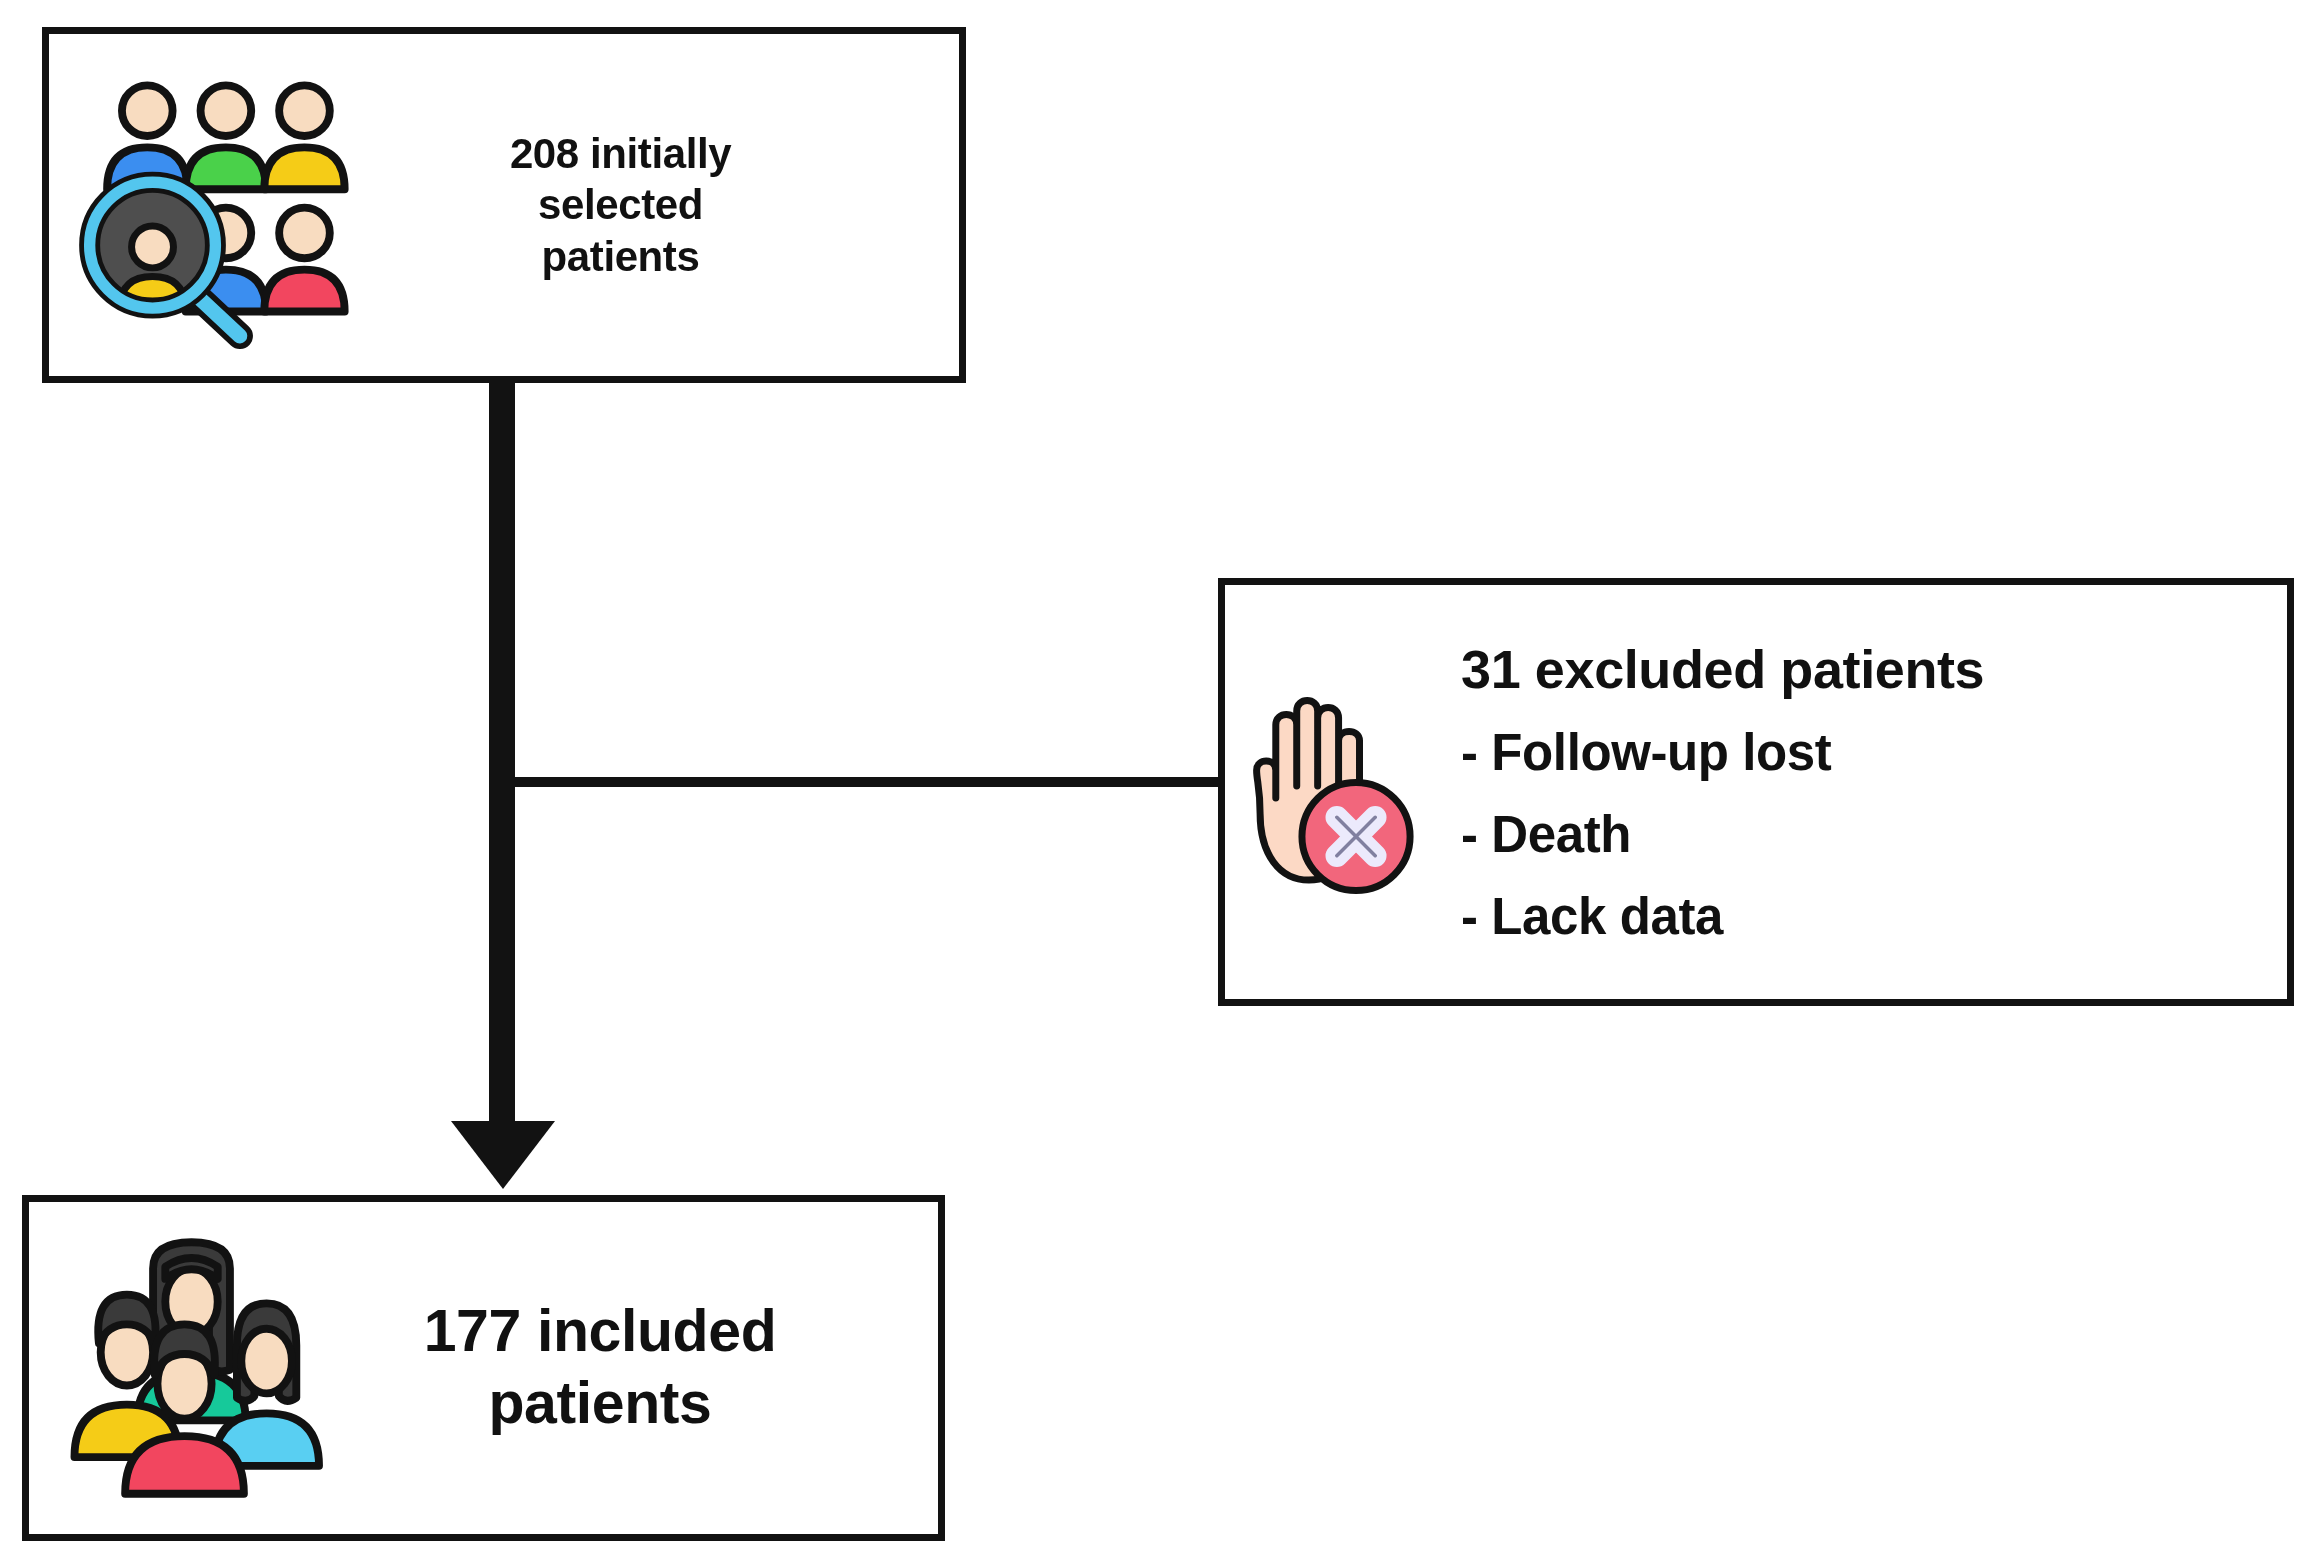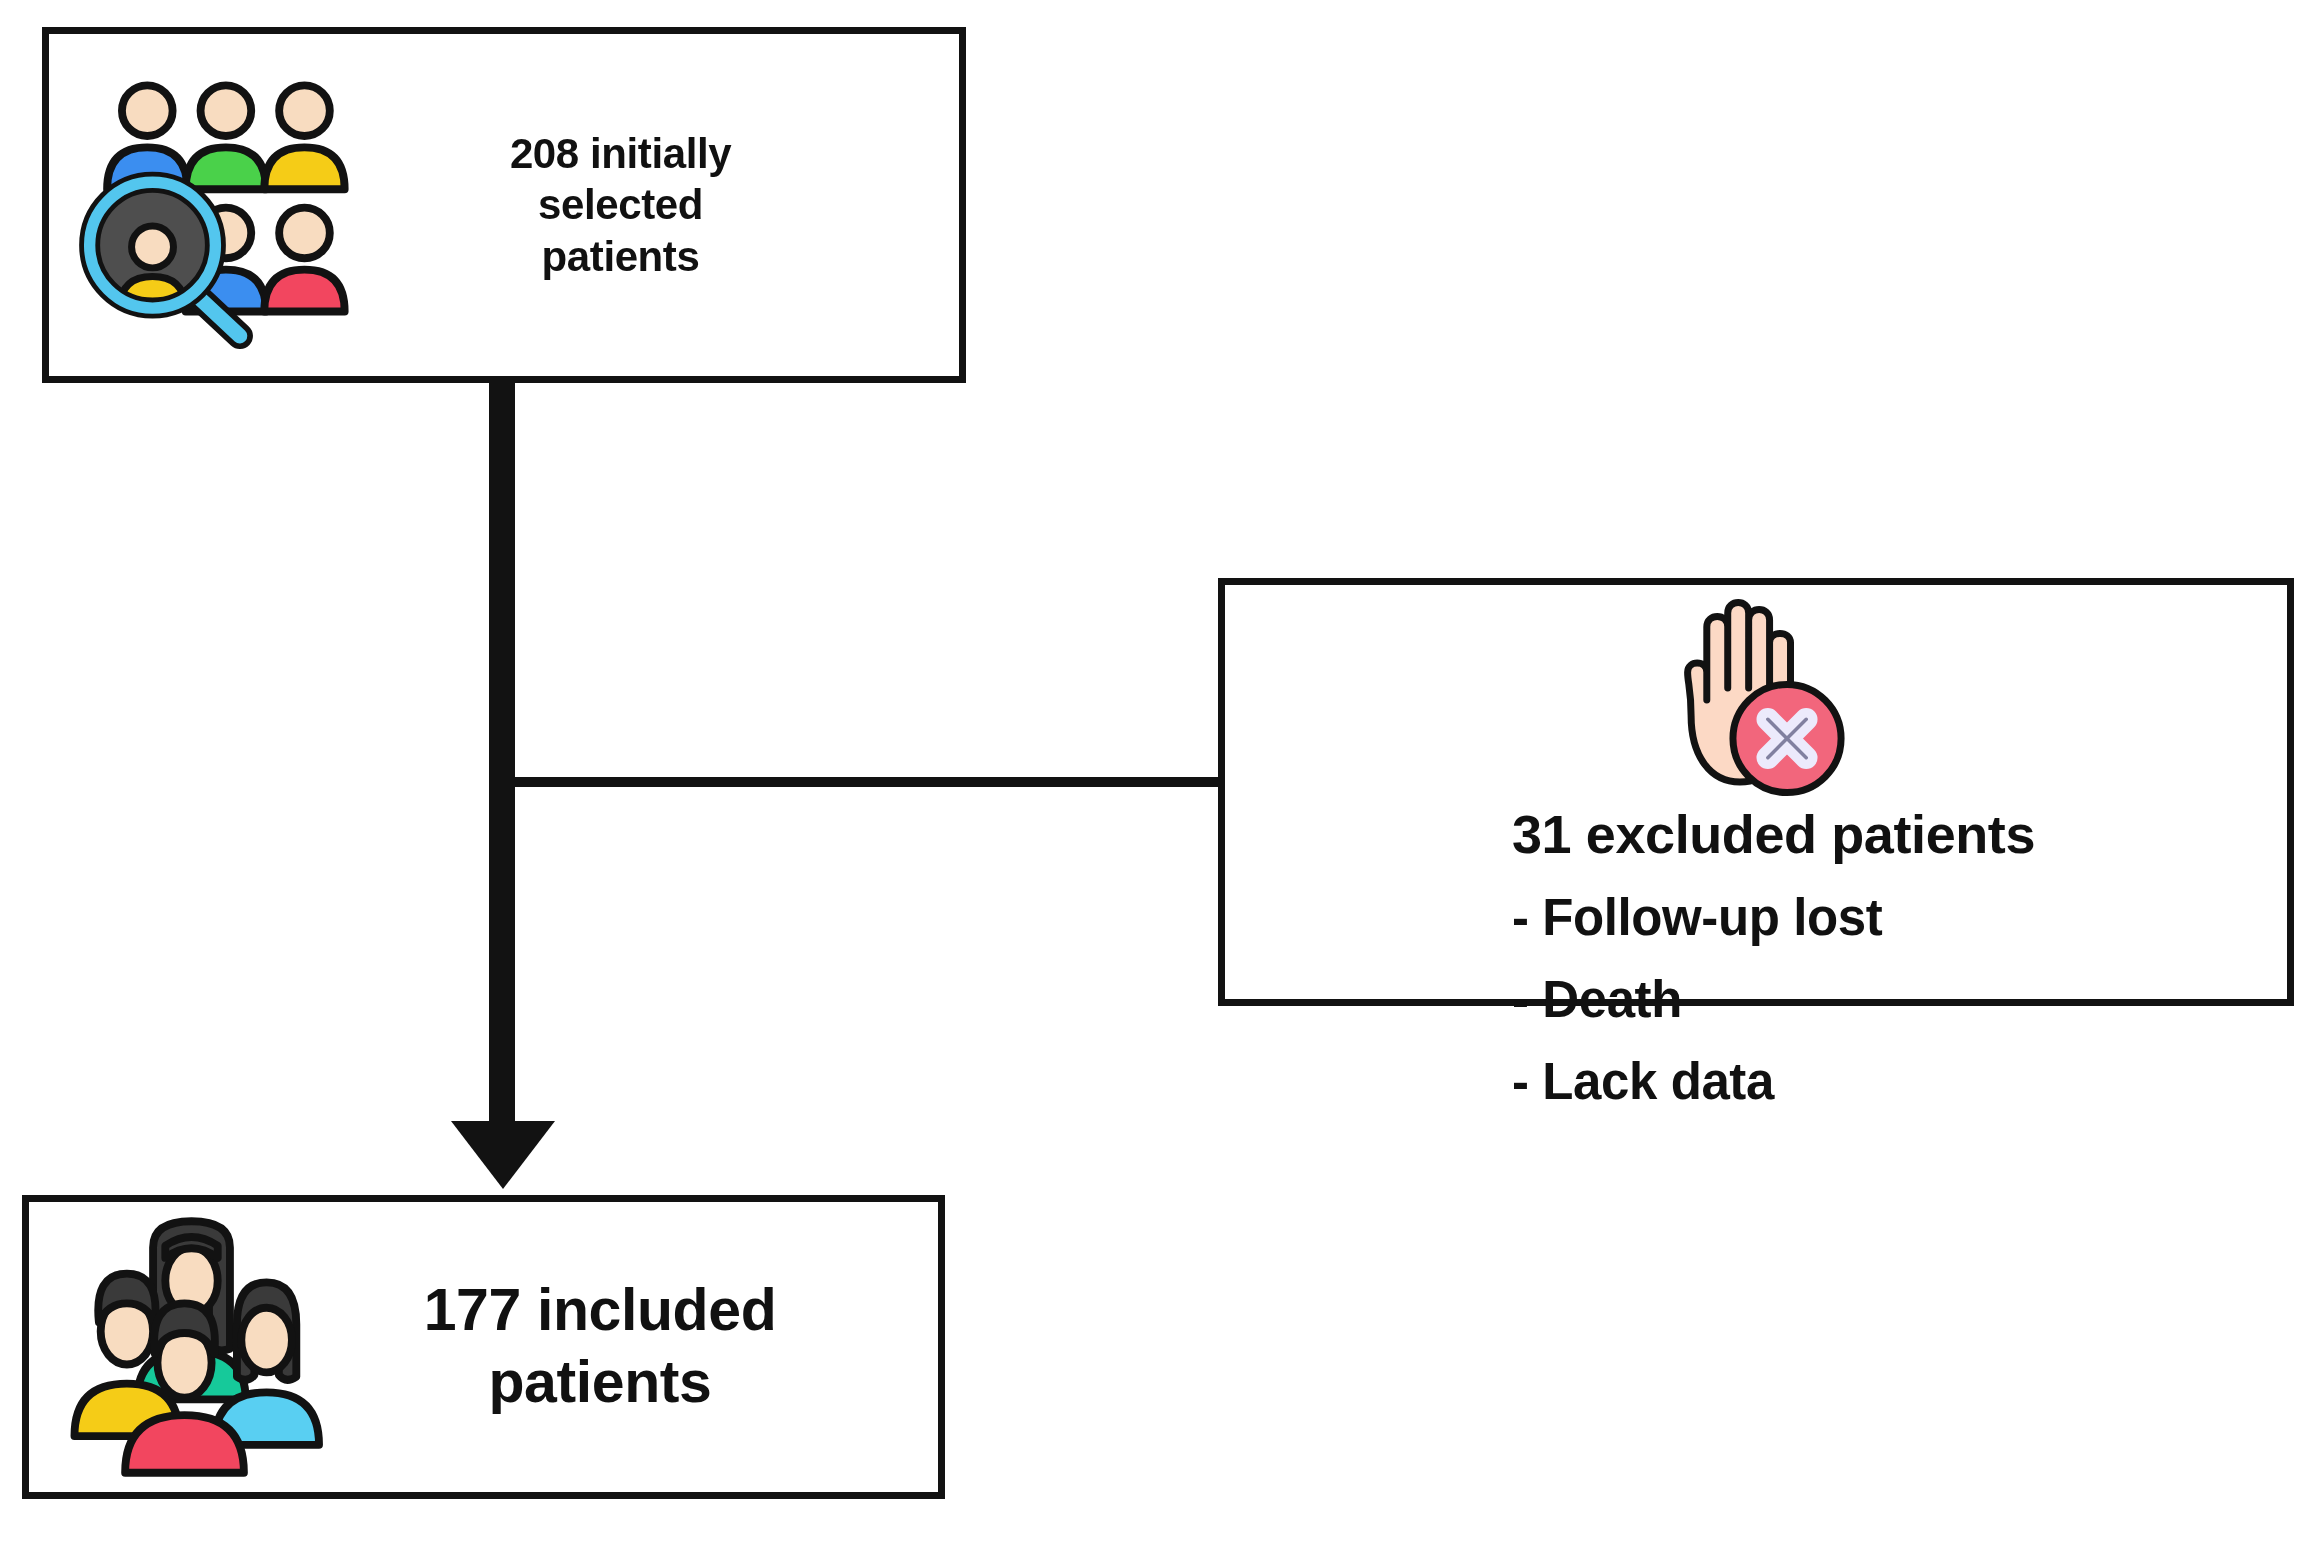--- a/index.html
+++ b/index.html
@@ -28,25 +28,24 @@
   }
 
   #box-initial {
     left: 42px;  top: 27px;
     width: 924px; height: 356px;
     padding-left: 44px;
   }
   #box-excluded {
     left: 1218px; top: 578px;
     width: 1076px; height: 428px;
-    flex-direction: column;
   }
   #box-included {
     left: 22px;  top: 1195px;
-    width: 923px; height: 304px;
+    width: 923px; height: 346px;
     padding-left: 26px;
   }
 
   
   .box-text {
     color: #111111;
     font-weight: 700;
     letter-spacing: -0.4px;
   }
   .text-center {

